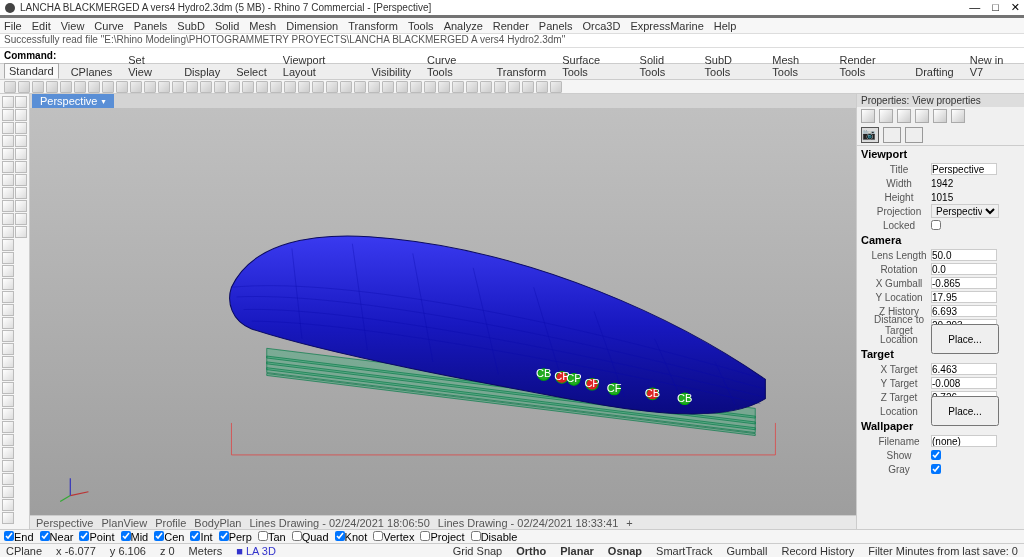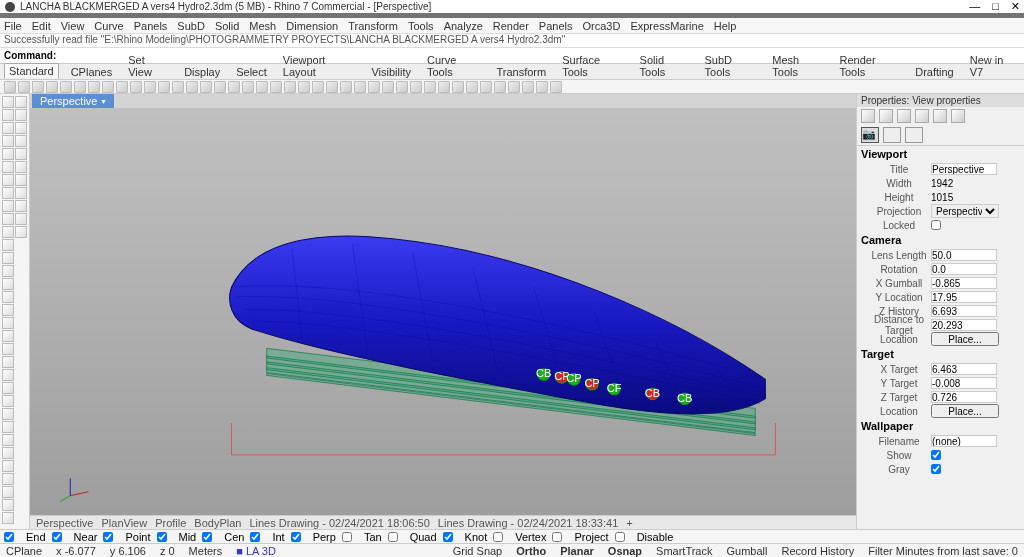--- a/index.html
+++ b/index.html
@@ -1,17 +1,17 @@
 <!DOCTYPE html>
 <html><head>
 <meta charset="utf-8">
 <style>
 * { box-sizing: border-box; margin: 0; padding: 0; font-family: "Segoe UI", Tahoma, sans-serif; font-size: 11px; }
 body { width: 1024px; height: 557px; background: #f0f0f0; overflow: hidden; display: flex; flex-direction: column; }
-.titlebar { height: 18px; background: #fff; display: flex; align-items: center; padding: 0 4px; border-bottom: 5px solid #737373; }
+.titlebar { height: 18px; background: #fff; display: flex; align-items: center; padding: 0 4px; border-bottom: 3px solid #737373; }
 .titlebar .icon { width: 12px; height: 12px; margin-right: 4px; }
 .titlebar .title { flex: 1; font-size: 10px; color: #333; }
 .titlebar .winbtns { display: flex; gap: 12px; font-size: 12px; }
 .titlebar .winbtns span { cursor: default; }
 .menubar { height: 16px; background: #f7f7f7; display: flex; align-items: center; padding: 0 4px; gap: 10px; font-size: 10px; color: #333; border-bottom: 1px solid #ddd; }
 .menubar span { cursor: pointer; }
 .msgbar { height: 14px; background: #fff; padding: 0 4px; font-size: 10px; color: #555; border-bottom: 1px solid #ddd; }
 .cmdbar { height: 16px; background: #fff; display: flex; align-items: center; padding: 0 4px; border-bottom: 1px solid #ccc; }
 .cmdbar .label { font-weight: bold; font-size: 10px; margin-right: 4px; }
 .cmdbar input { flex: 1; border: none; outline: none; font-size: 10px; }
@@ -38,24 +38,24 @@
 .propspanel .btnrow { display: flex; gap: 4px; padding: 2px 4px; border-bottom:1px solid #ccc;}
 .propspanel .btnrow .pb { width: 18px; height: 16px; border: 1px solid #999; background: #eee; }
 .propspanel .btnrow .pb.active { border-color:#555; background:#ddd;}
 .propspanel .section { padding: 0 4px; }
 .propspanel .shead { font-weight: bold; padding: 2px 0; }
 .propspanel .prow { display: flex; align-items: center; height: 14px; }
 .propspanel .prow .plabel { width: 70px; color: #555; padding-left: 6px; font-size:10px;text-align:center;}
 .propspanel .prow .pval { flex: 1; font-size:10px; }
 .propspanel .prow input[type=text]{ width: 66px; font-size:10px; border:1px solid #ccc; height:12px;}
 .propspanel .prow select{ width: 68px; font-size:10px; border:1px solid #ccc; height:14px;}
-.propspanel .prow button{ width: 68px; font-size:10px; height:14px;}
+.propspanel .prow button{ width: 68px; font-size:10px; height:30px;}
 .propspanel .prow input[type=checkbox]{ width:10px; height:10px;}
 .osnapbar { height: 14px; background: #f5f5f5; border-top: 1px solid #ccc; display: flex; align-items: center; gap: 6px; padding: 0 4px; font-size: 10px; }
-.osnapbar label { display: flex; align-items: center; gap: 12px; }
+.osnapbar label { display: flex; gap: 0; }
 .osnapbar input { width: 10px; height: 10px; }
 .statusbar { height: 14px; background: #f5f5f5; border-top: 1px solid #ccc; display: flex; align-items: center; gap: 14px; padding: 0 6px; font-size: 10px; color: #333; }
 .statusbar .spacer { flex: 1; }
 .statusbar .sopt { cursor:pointer; }
 .statusbar .sopt.bold { font-weight:bold; }
 </style>
 </head>
 <body>
 
 <div class="titlebar">

